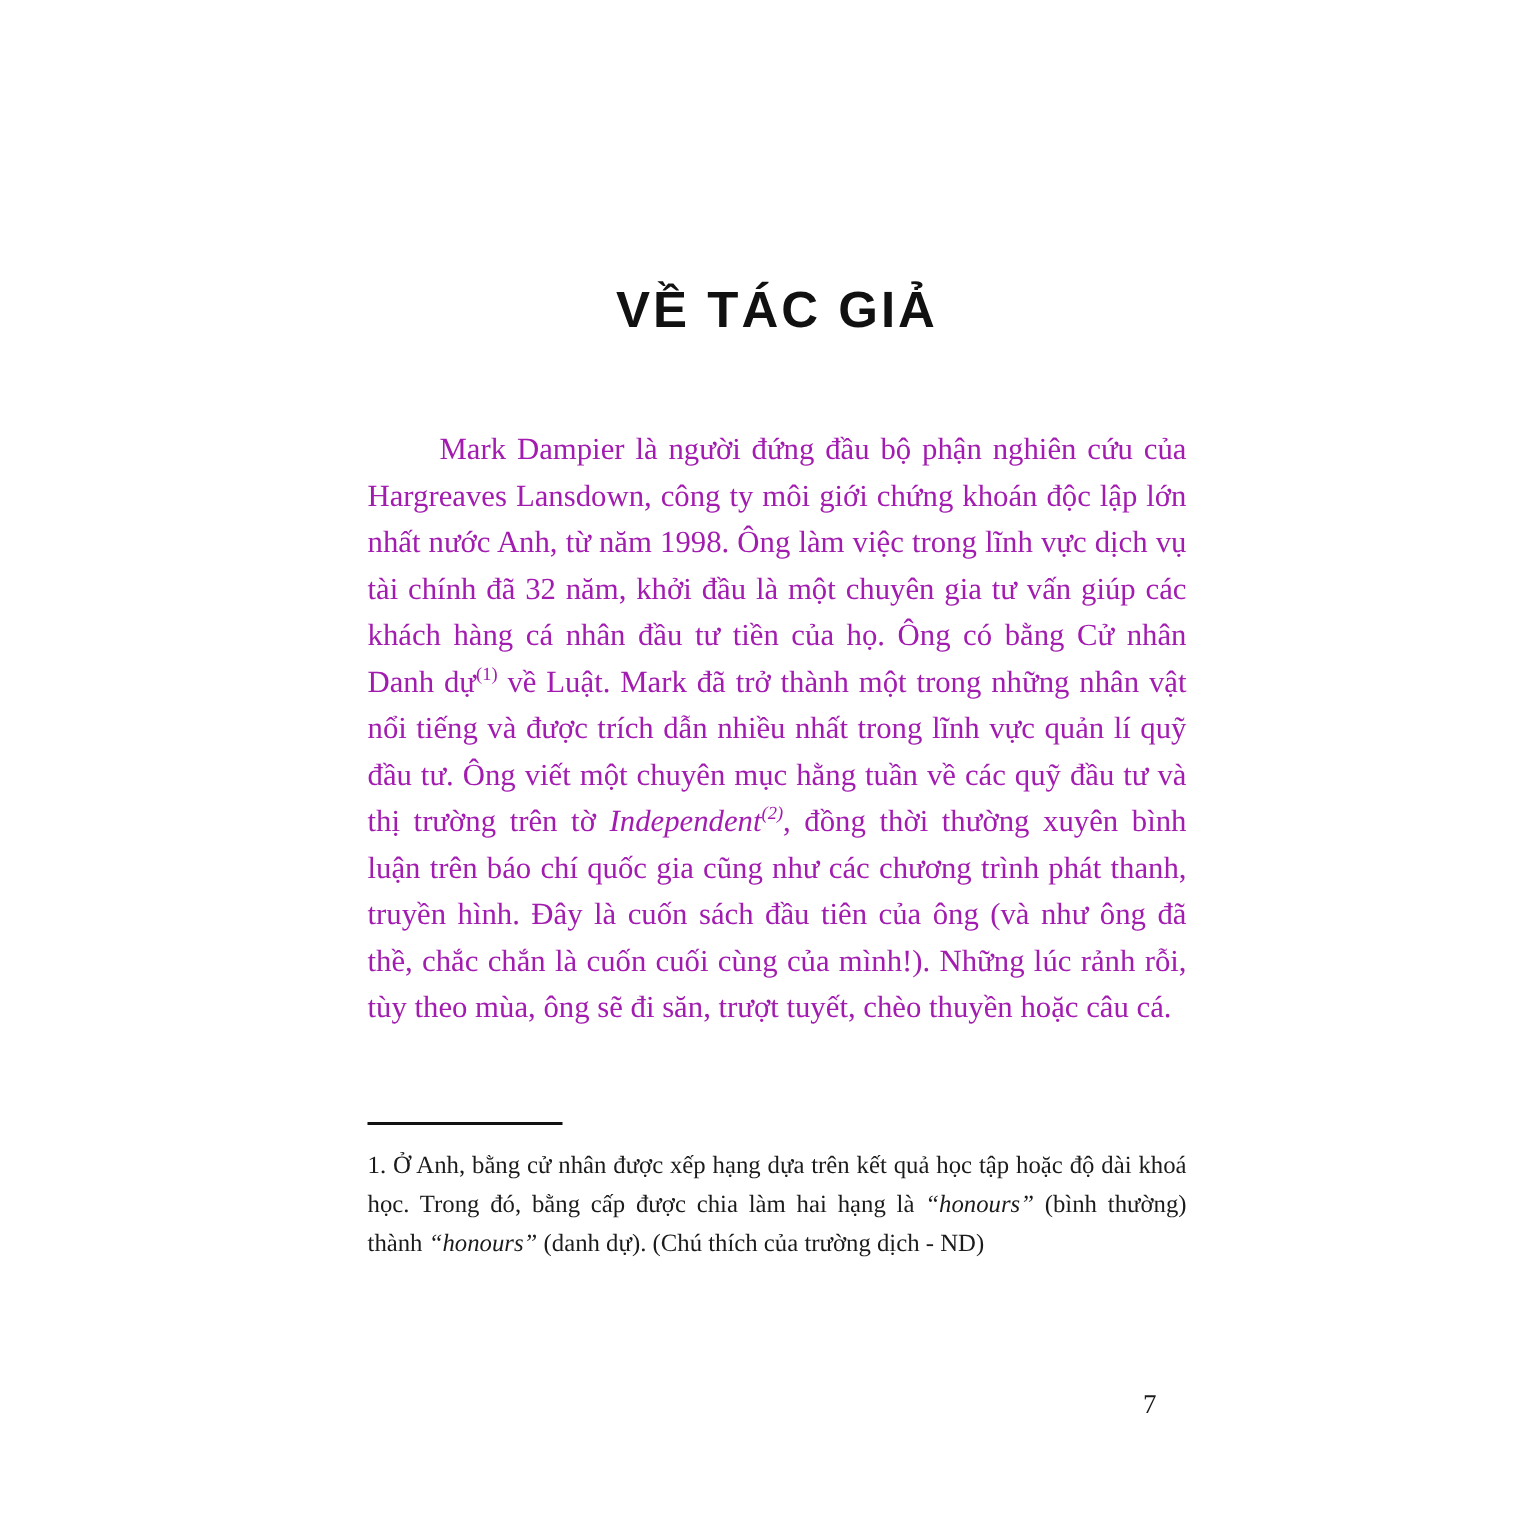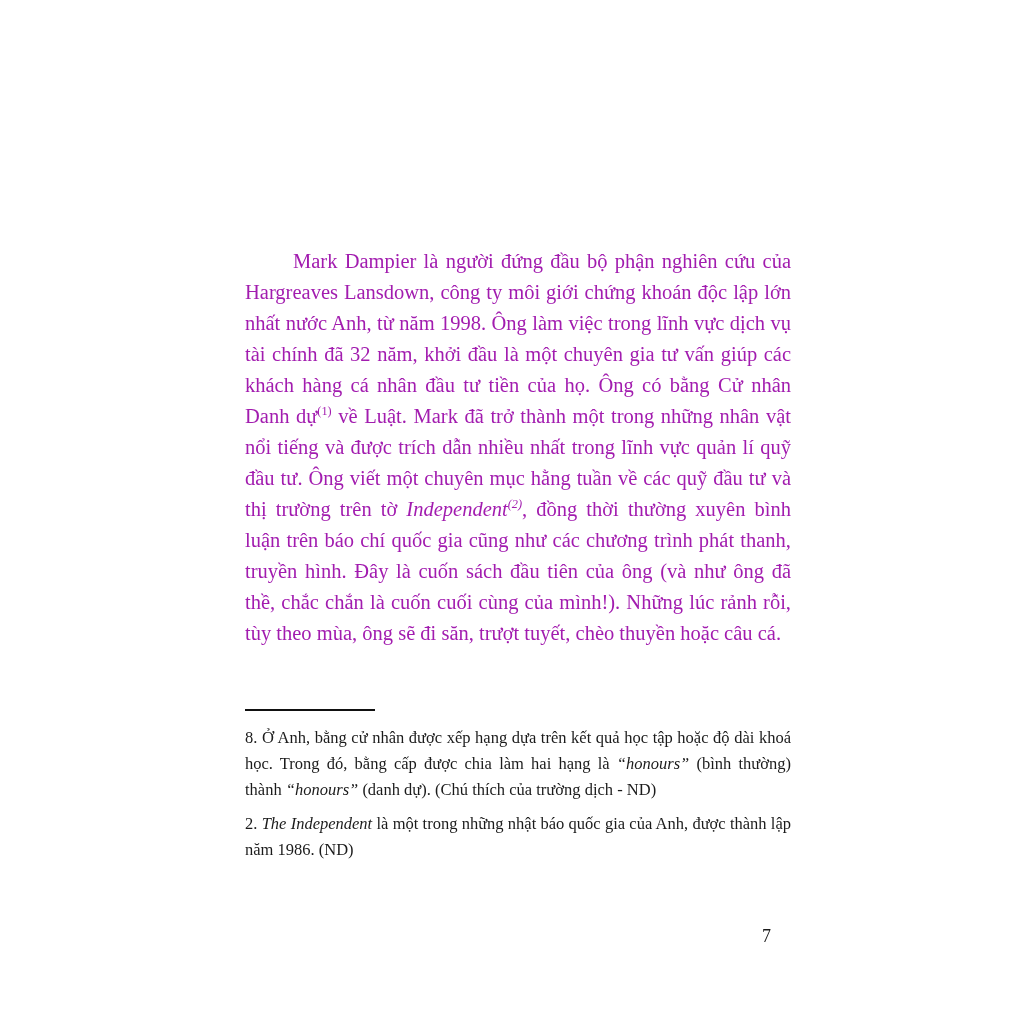--- a/index.html
+++ b/index.html
@@ -67,26 +67,26 @@
     font-size: 18px;
     color: #1b1b1b;
   }
 </style>
 </head>
 <body>
 
 <div class="page">
   <div class="content">
 
+    <h1 class="title">VỀ TÁC GIẢ</h1>
 
     <p class="body-paragraph"><span>Mark Dampier là người đứng đầu bộ phận nghiên cứu của Hargreaves Lansdown, công ty môi giới chứng khoán độc lập lớn nhất nước Anh, từ năm 1998. Ông làm việc trong lĩnh vực dịch vụ tài chính đã 32 năm, khởi đầu là một chuyên gia tư vấn giúp các khách hàng cá nhân đầu tư tiền của họ. Ông có bằng Cử nhân Danh dự</span><sup>(1)</sup><span> về Luật. Mark đã trở thành một trong những nhân vật nổi tiếng và được trích dẫn nhiều nhất trong lĩnh vực quản lí quỹ đầu tư. Ông viết một chuyên mục hằng tuần về các quỹ đầu tư và thị trường trên tờ </span><span style="font-style: italic;">Independent</span><sup style="font-style: italic;">(2)</sup><span>, đồng thời thường xuyên bình luận trên báo chí quốc gia cũng như các chương trình phát thanh, truyền hình. Đây là cuốn sách đầu tiên của ông (và như ông đã thề, chắc chắn là cuốn cuối cùng của mình!). Những lúc rảnh rỗi, tùy theo mùa, ông sẽ đi săn, trượt tuyết, chèo thuyền hoặc câu cá.</span></p>
 
     <div class="footnote-divider"></div>
 
     <div class="footnotes">
-      <p class="footnote"><span>8. Ở Anh, bằng cử nhân được xếp hạng dựa trên kết quả học tập hoặc độ dài khoá học. Trong đó, bằng cấp được chia làm hai hạng là </span><span style="font-style: italic;">“honours”</span><span> (bình thường) thành </span><span style="font-style: italic; font-family: Liberation Serif, serif;">“honours”</span><span> (danh dự). (Chú thích của trường dịch - ND)</span></p>
-      <p class="footnote"><span>2. </span><span style="font-style: italic;">The Independent</span><span> là một trong những nhật báo quốc gia của Anh, được thành lập năm 1986. (ND)</span></p>
+      <p class="footnote"><span>1. Ở Anh, bằng cử nhân được xếp hạng dựa trên kết quả học tập hoặc độ dài khoá học. Trong đó, bằng cấp được chia làm hai hạng là </span><span style="font-style: italic;">“honours”</span><span> (bình thường) thành </span><span style="font-style: italic; font-family: Liberation Serif, serif;">“honours”</span><span> (danh dự). (Chú thích của trường dịch - ND)</span></p>
     </div>
 
   </div>
 
   <div class="page-number">7</div>
 </div>
 
 </body></html>

